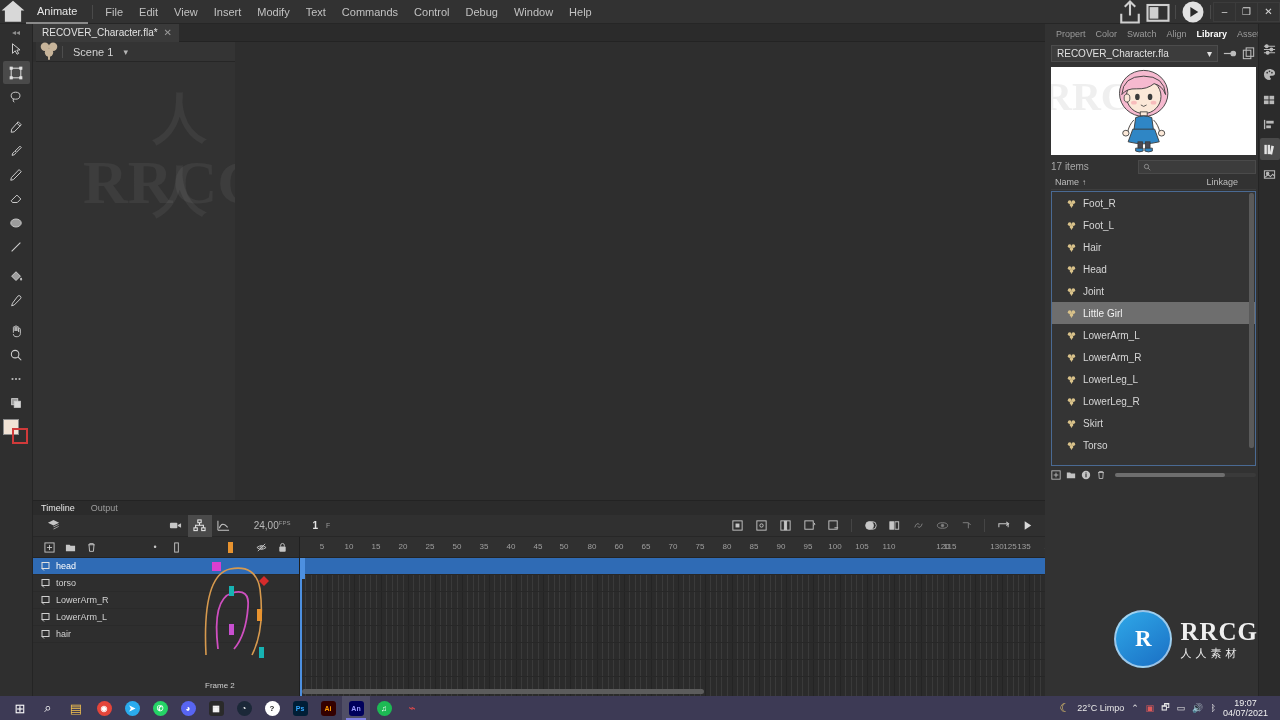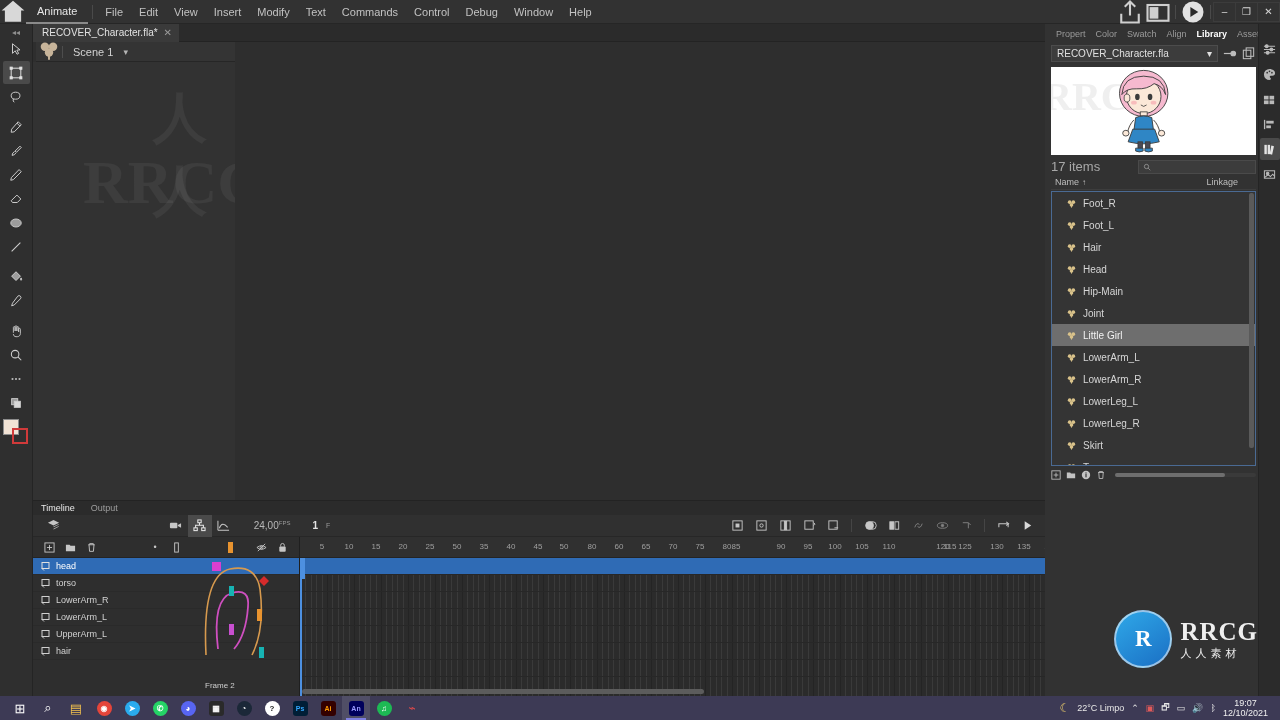--- a/index.html
+++ b/index.html
@@ -105,21 +105,21 @@
     flex:1; height:17px; background:#3c3c3c; border:1px solid #4c4c4c;
     display:flex; align-items:center; justify-content:space-between; padding:0 5px;
     font-size:10px; color:#e0e0e0;
   }
   .lib-ico { width:15px; height:16px; display:flex; align-items:center; justify-content:center; color:#bdbdbd; }
 
   .preview { margin-top:5px; height:88px; background:#ffffff; position:relative; overflow:hidden; }
   .preview .char { left:57px; top:2px; width:72px; height:84px; }
 
   .libcount { display:flex; align-items:center; height:17px; margin-top:3px; }
-  .libcount .n { font-size:13px; color:#a8a8a8; }
+  .libcount .n { font-size:10px; color:#a8a8a8; }
   .searchbox {
     margin-left:auto; width:118px; height:14px; background:#3c3c3c; border:1px solid #4a4a4a;
     display:flex; align-items:center; padding:0 4px; gap:3px;
   }
   .searchbox svg { width:8px; height:8px; color:#9a9a9a; }
 
   .colhead { display:flex; align-items:center; height:15px; border-bottom:1px solid #3d3d3d; }
   .colhead .c1 { font-size:9px; color:#bdbdbd; padding-left:4px; }
   .colhead .arr { font-size:8px; color:#bdbdbd; margin-left:3px; }
   .colhead .c2 { margin-left:auto; font-size:9px; color:#bdbdbd; padding-right:18px; }
@@ -518,31 +518,20 @@
           </div>
         <div class="librow">
             <span class="sym">
               <svg viewBox="0 0 12 12" fill="#d9c28a">
                 <circle cx="4" cy="4.5" r="2"></circle>
                 <circle cx="8" cy="4.5" r="2"></circle>
                 <circle cx="6" cy="7.5" r="2"></circle>
                 <rect x="5.5" y="7.5" width="1" height="3"></rect>
               </svg>
             </span>
-            <span class="nm">Hip-Main</span>
-          </div>
-        <div class="librow">
-            <span class="sym">
-              <svg viewBox="0 0 12 12" fill="#d9c28a">
-                <circle cx="4" cy="4.5" r="2"></circle>
-                <circle cx="8" cy="4.5" r="2"></circle>
-                <circle cx="6" cy="7.5" r="2"></circle>
-                <rect x="5.5" y="7.5" width="1" height="3"></rect>
-              </svg>
-            </span>
             <span class="nm">Joint</span>
           </div>
         <div class="librow sel">
             <span class="sym">
               <svg viewBox="0 0 12 12" fill="#d9c28a">
                 <circle cx="4" cy="4.5" r="2"></circle>
                 <circle cx="8" cy="4.5" r="2"></circle>
                 <circle cx="6" cy="7.5" r="2"></circle>
                 <rect x="5.5" y="7.5" width="1" height="3"></rect>
               </svg>
@@ -879,27 +868,20 @@
                 <path d="M1 7.5 L3 9.5"></path>
               </svg></span>
           <span class="lname">LowerArm_R</span>
         </div>
         <div class="layer">
           <span class="lsym"><svg viewBox="0 0 10 10" fill="none" stroke="#cfcfcf" stroke-width="1">
                 <rect x="1" y="1.5" width="7" height="6"></rect>
                 <path d="M1 7.5 L3 9.5"></path>
               </svg></span>
           <span class="lname">LowerArm_L</span>
-        </div>
-        <div class="layer">
-          <span class="lsym"><svg viewBox="0 0 10 10" fill="none" stroke="#cfcfcf" stroke-width="1">
-                <rect x="1" y="1.5" width="7" height="6"></rect>
-                <path d="M1 7.5 L3 9.5"></path>
-              </svg></span>
-          <span class="lname">UpperArm_L</span>
         </div>
         <div class="layer">
           <span class="lsym"><svg viewBox="0 0 10 10" fill="none" stroke="#cfcfcf" stroke-width="1">
                 <rect x="1" y="1.5" width="7" height="6"></rect>
                 <path d="M1 7.5 L3 9.5"></path>
               </svg></span>
           <span class="lname">hair</span>
         </div>
 
         <svg class="motionsvg" viewBox="0 0 110 125">
@@ -927,29 +909,29 @@
           <span class="tick" style="left:184px">35</span>
           <span class="tick" style="left:211px">40</span>
           <span class="tick" style="left:238px">45</span>
           <span class="tick" style="left:264px">50</span>
           <span class="tick" style="left:292px">80</span>
           <span class="tick" style="left:319px">60</span>
           <span class="tick" style="left:346px">65</span>
           <span class="tick" style="left:373px">70</span>
           <span class="tick" style="left:400px">75</span>
           <span class="tick" style="left:427px">80</span>
-          <span class="tick" style="left:436px">85</span>
+          <span class="tick" style="left:454px">85</span>
           <span class="tick" style="left:481px">90</span>
           <span class="tick" style="left:508px">95</span>
           <span class="tick" style="left:535px">100</span>
           <span class="tick" style="left:562px">105</span>
           <span class="tick" style="left:589px">110</span>
           <span class="tick" style="left:650px">115</span>
           <span class="tick" style="left:643px">120</span>
-          <span class="tick" style="left:665px">125</span>
+          <span class="tick" style="left:710px">125</span>
           <span class="tick" style="left:697px">130</span>
           <span class="tick" style="left:724px">135</span>
           <span class="tick" style="left:751px">140</span>
 
         </div>
 
         <div class="grid">
             <div class="gcol" style="left: 739.8px;"></div>
             <div class="gcol" style="left: 734.4px;"></div>
             <div class="gcol b" style="left: 729px;"></div>
@@ -1165,16 +1147,16 @@
     <span class="ti" style="color:#f3d36b;font-size:12px">☾</span>
     <span>22°C  Limpo</span>
     <span class="ti">⌃</span>
     <span class="ti" style="color:#e05a5a">▣</span>
     <span class="ti">🗗</span>
     <span class="ti">▭</span>
     <span class="ti">🔊</span>
     <span class="ti">ᛒ</span>
     <span class="clock">
       <span>19:07</span><br>
-      <span>12/10/2021</span>
+      <span>04/07/2021</span>
     </span>
   </div>
 </div>
 
 </body></html>

